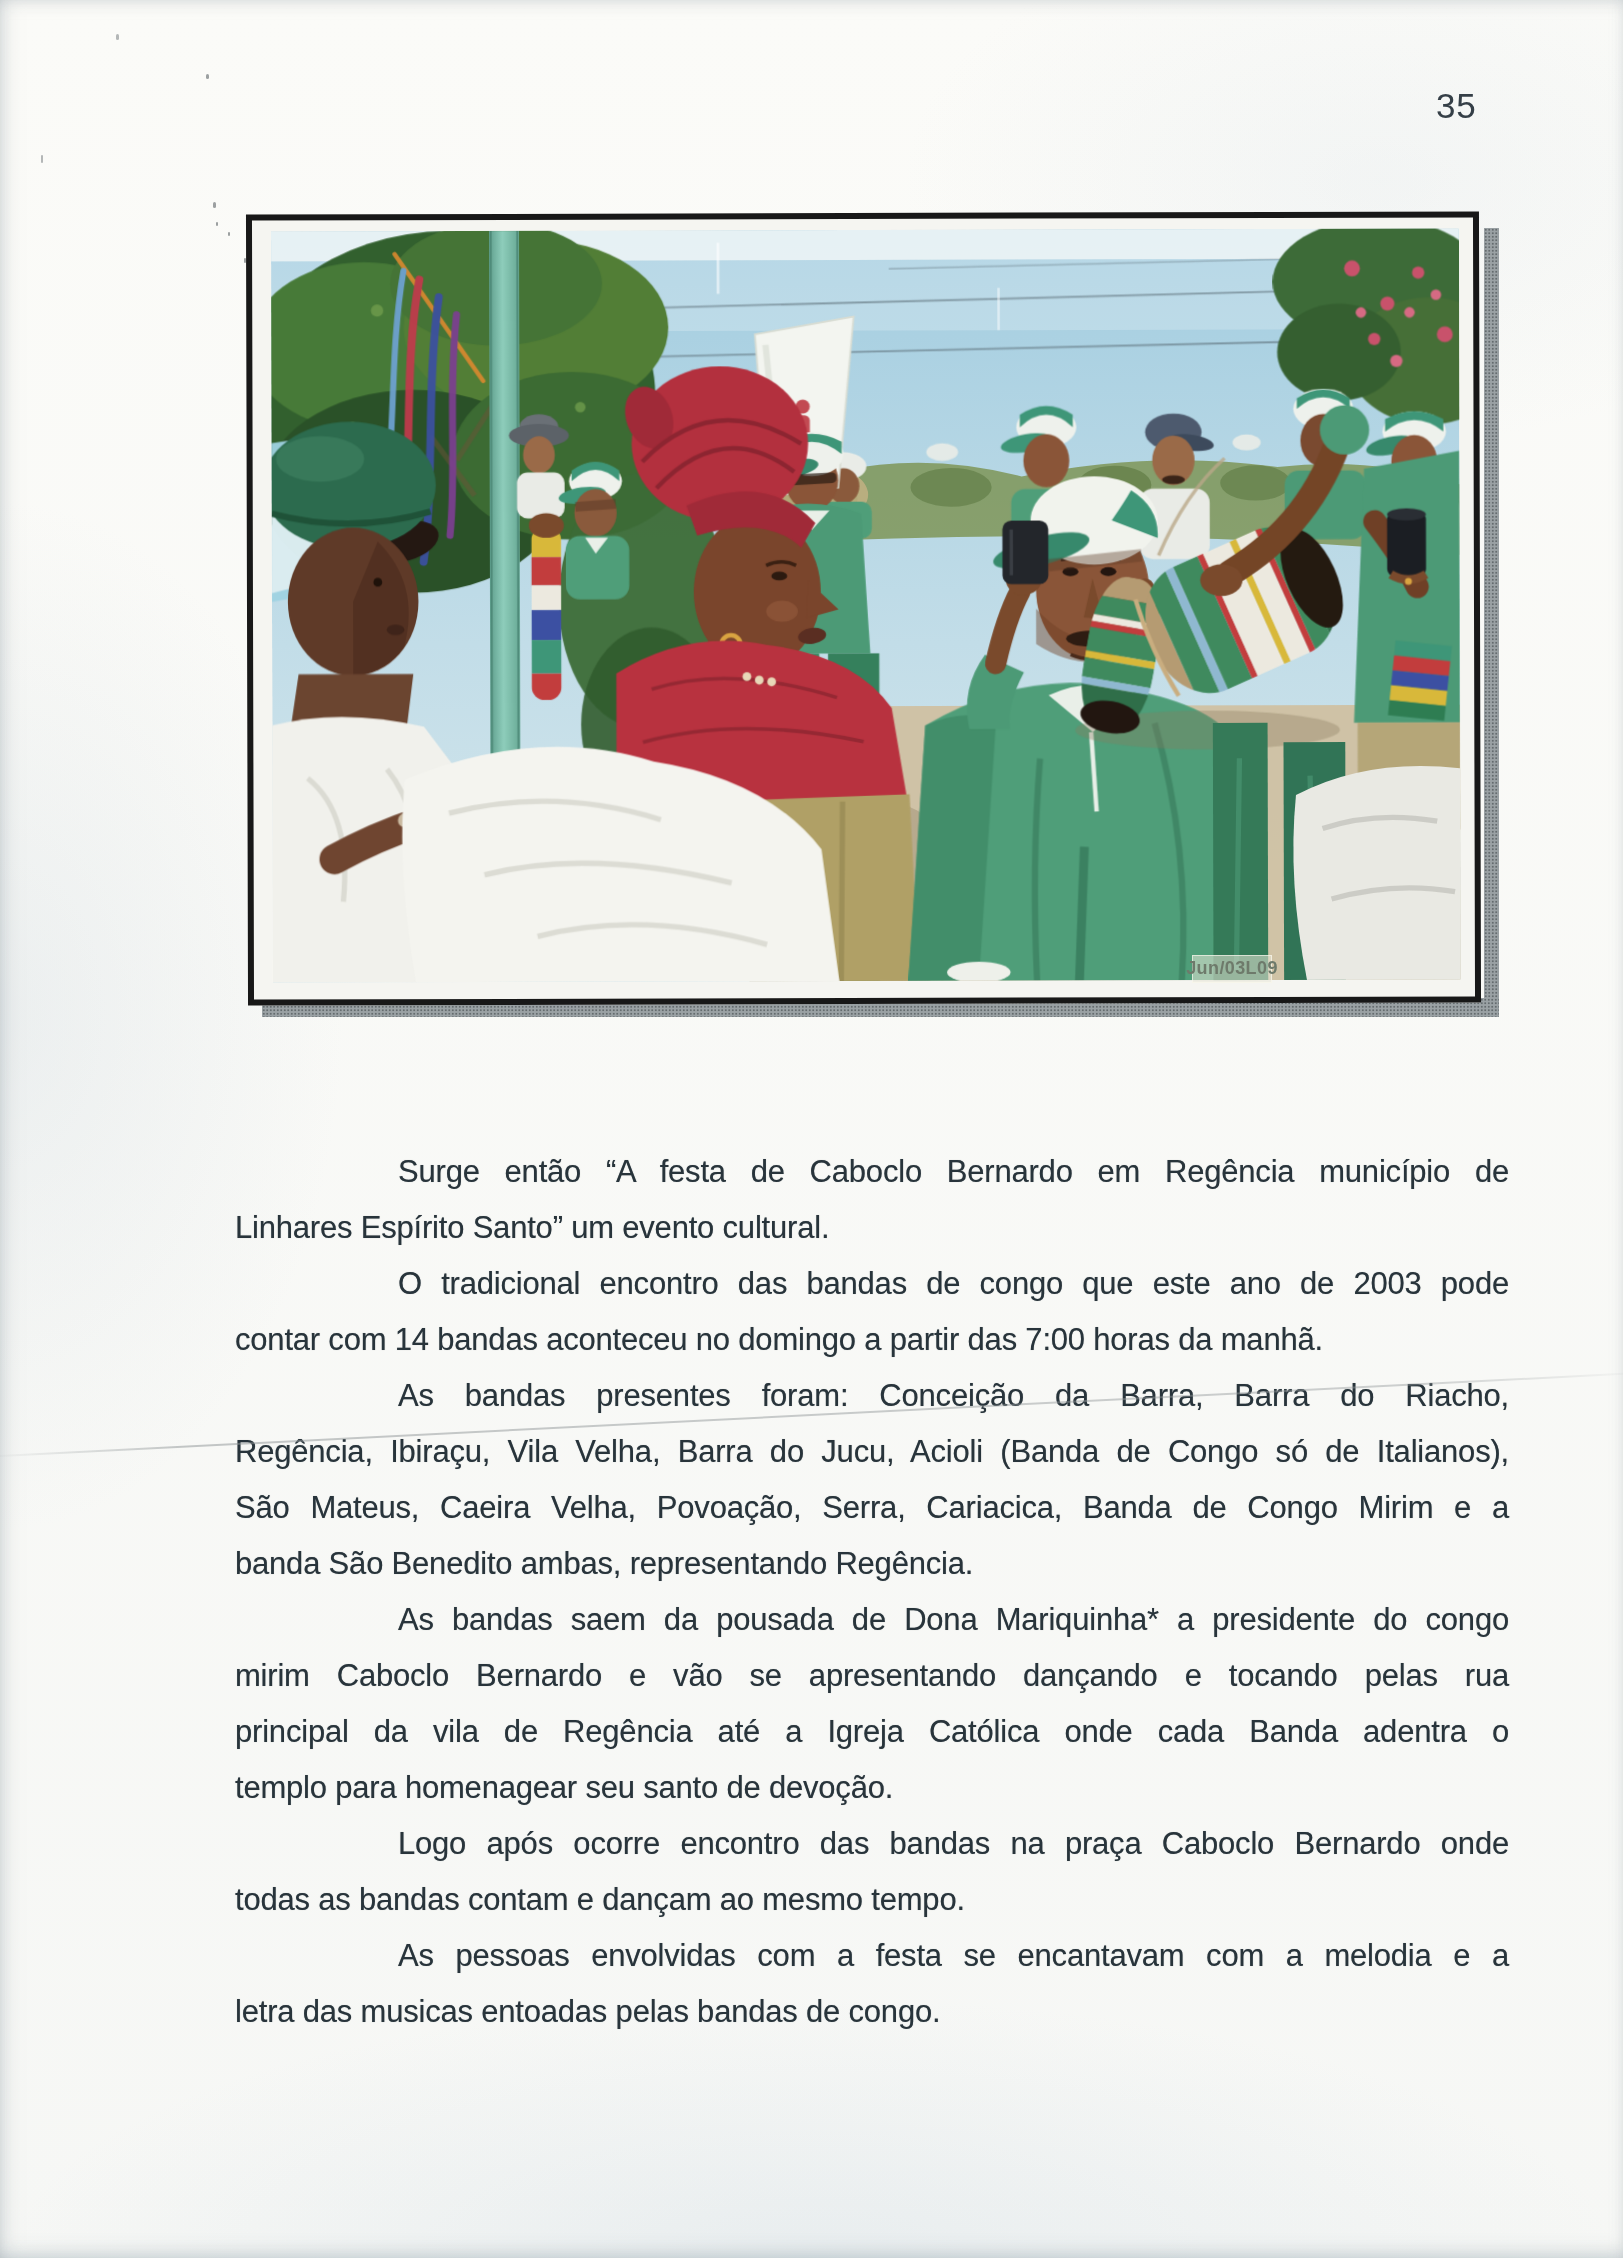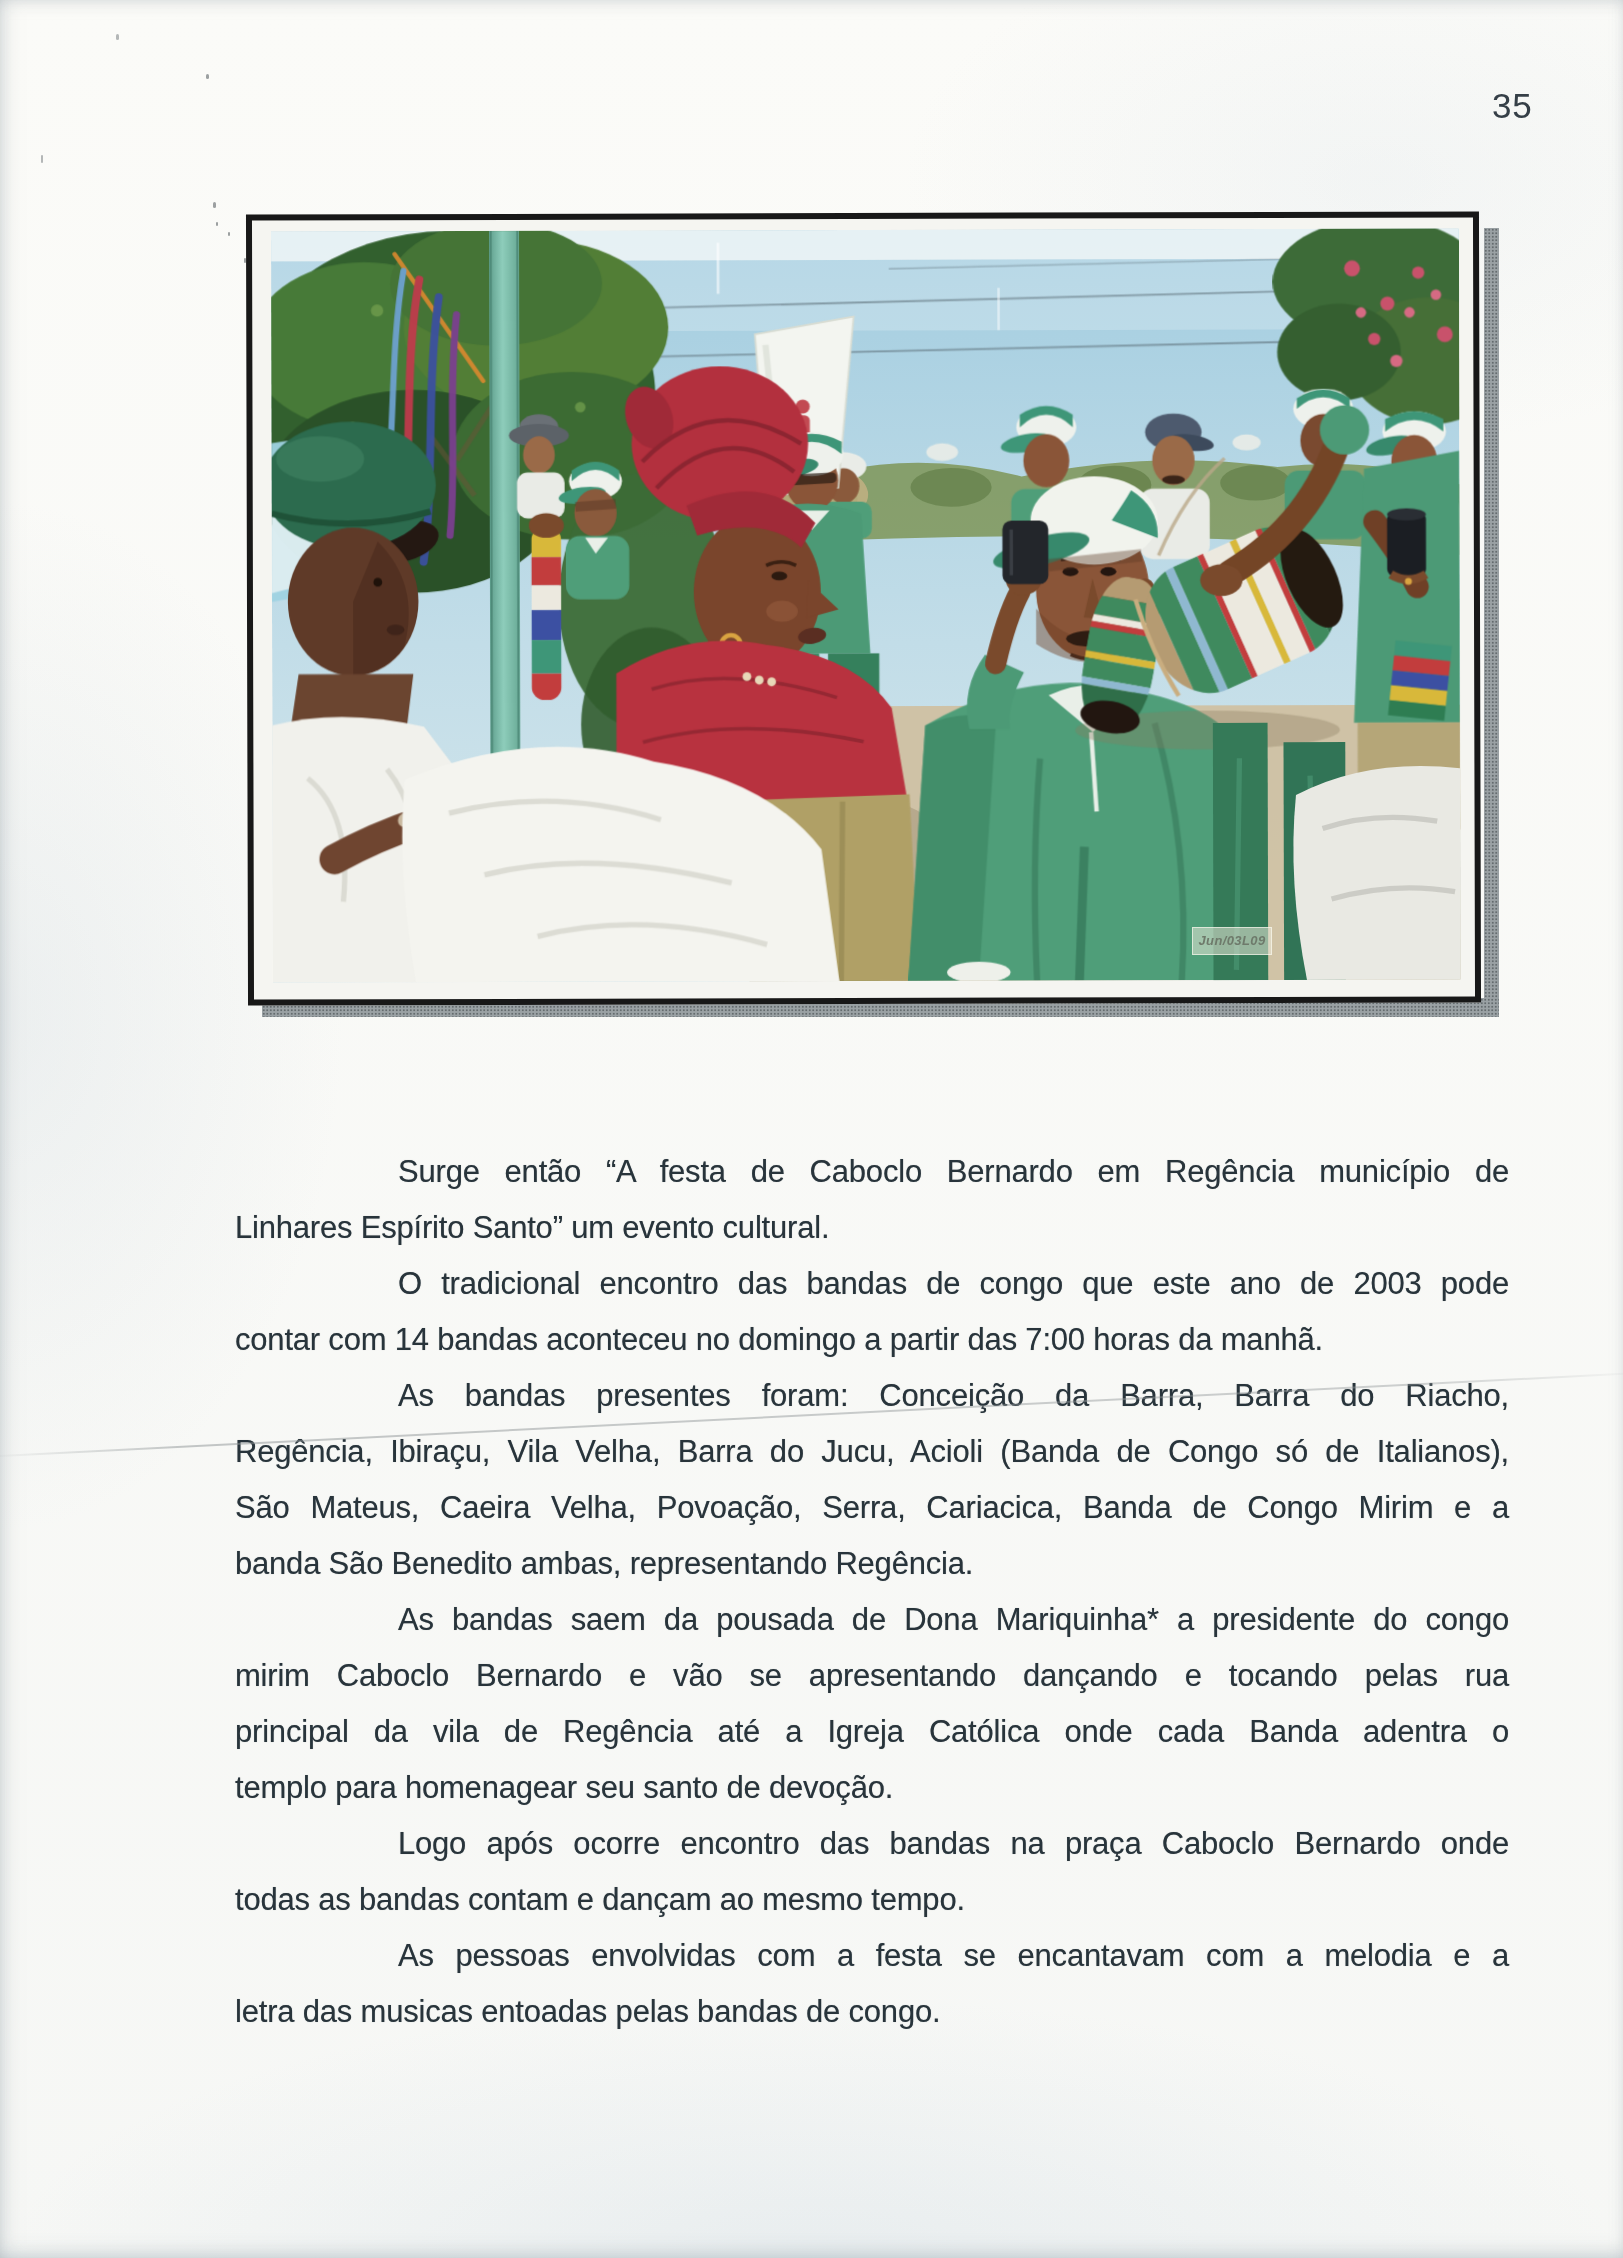--- a/index.html
+++ b/index.html
@@ -8,34 +8,34 @@
     background-color:#fafaf7;
     background-image:
       radial-gradient(ellipse 794px 441px at 85% 8%, rgba(212,222,230,.22), transparent 60%),
       radial-gradient(ellipse 529px 794px at 0% 45%, rgba(205,215,222,.30), transparent 65%),
       radial-gradient(ellipse 1147px 371px at 50% 100%, rgba(200,214,224,.30), transparent 70%),
       linear-gradient(#fbfbf8,#f6f7f5);
     box-shadow: inset 12.4px 0 23px -14px rgba(150,162,170,.5),
                 inset -7px 0 17.6px -12.4px rgba(160,170,178,.35),
                 inset 0 12.4px 19.4px -14px rgba(160,170,178,.4),
                 inset 0 -14px 21px -12.4px rgba(140,158,170,.45);}
-  .page-number{position:absolute;left:1492px;top:86px;font-size:35px;color:#353f47;letter-spacing:0.9px;}
+  .page-number{position:absolute;left:1436px;top:86px;font-size:35px;color:#353f47;letter-spacing:0.9px;}
   
   .photo-shadow{position:absolute;background-color:#9aa1a4;
     background-image:radial-gradient(circle,#646b6e 36%,transparent 42%);background-size:3.5px 3.5px;}
   .shadow-right{left:1484px;top:228px;width:15px;height:788px;}
   .shadow-bottom{left:262px;top:998px;width:1237px;height:18.5px;}
   .photo-frame{position:absolute;left:247px;top:213px;width:1233px;height:791px;
     border:6.2px solid #181818;background:#f5f5f1;box-sizing:border-box;
     padding:10.6px 14px 17px 19.4px;transform:rotate(-0.15deg);}
   .photo-frame svg{display:block;width:100%;height:100%;}
-  .photo-timestamp{position:absolute;left:1192px;top:927px;width:78px;height:25.6px;
+  .photo-timestamp{position:absolute;left:1192px;top:955px;width:78px;height:25.6px;
     display:flex;align-items:center;justify-content:center;
     background:rgba(233,231,217,.55);border:0.9px solid rgba(250,250,240,.65);
-    color:#6e7a6b;font-size:13px;font-weight:bold;letter-spacing:0.4px;font-style:italic;}
+    color:#6e7a6b;font-size:18px;font-weight:bold;letter-spacing:0.4px;}
   .photo-caption{position:absolute;left:235px;top:1040px;font-size:31px;font-style:italic;
     color:#2b3733;letter-spacing:0.2px;text-shadow:0 0 0.7px rgba(43,55,51,.5);}
   
   .body-text{position:absolute;left:235px;top:1144px;width:1274px;
     font-size:31px;letter-spacing:-0.2px;color:#28343b;
     text-shadow:0 0 0.7px rgba(40,52,60,.5);}
   .line{height:56px;line-height:56px;text-align:justify;text-align-last:justify;overflow:visible;}
   .line.last{text-align-last:left;}
   .line.first{text-indent:163px;}
   

